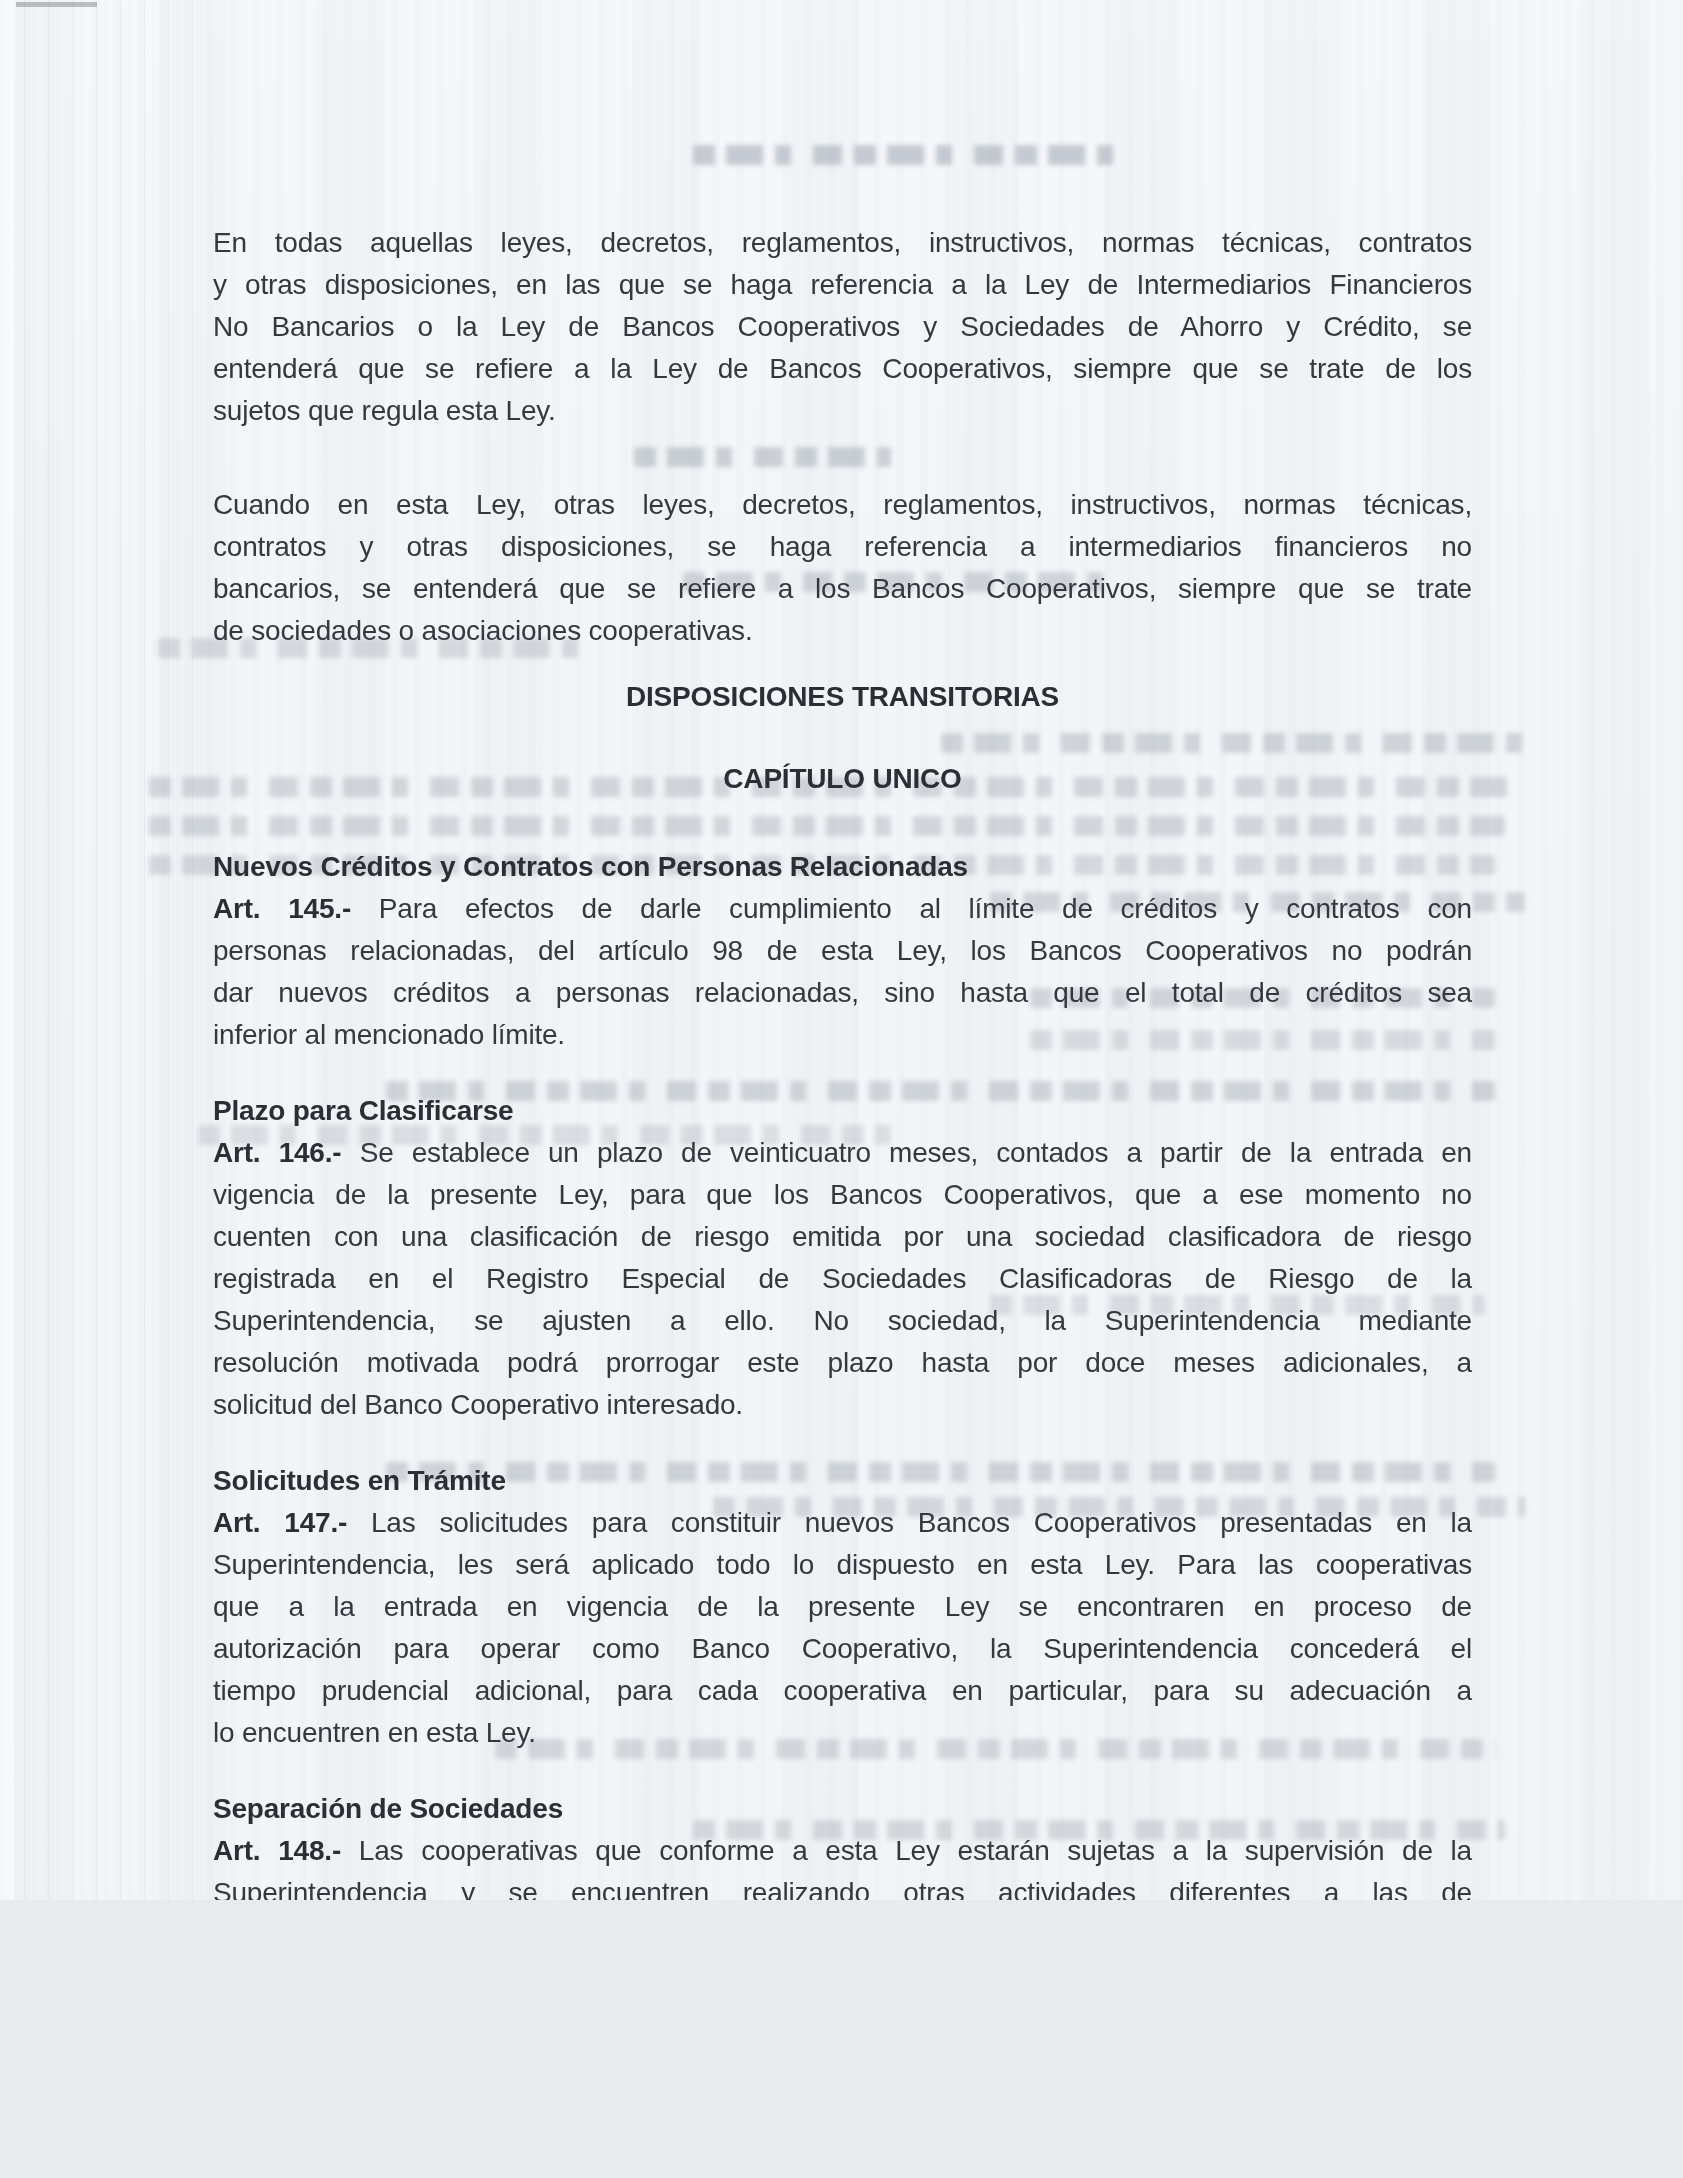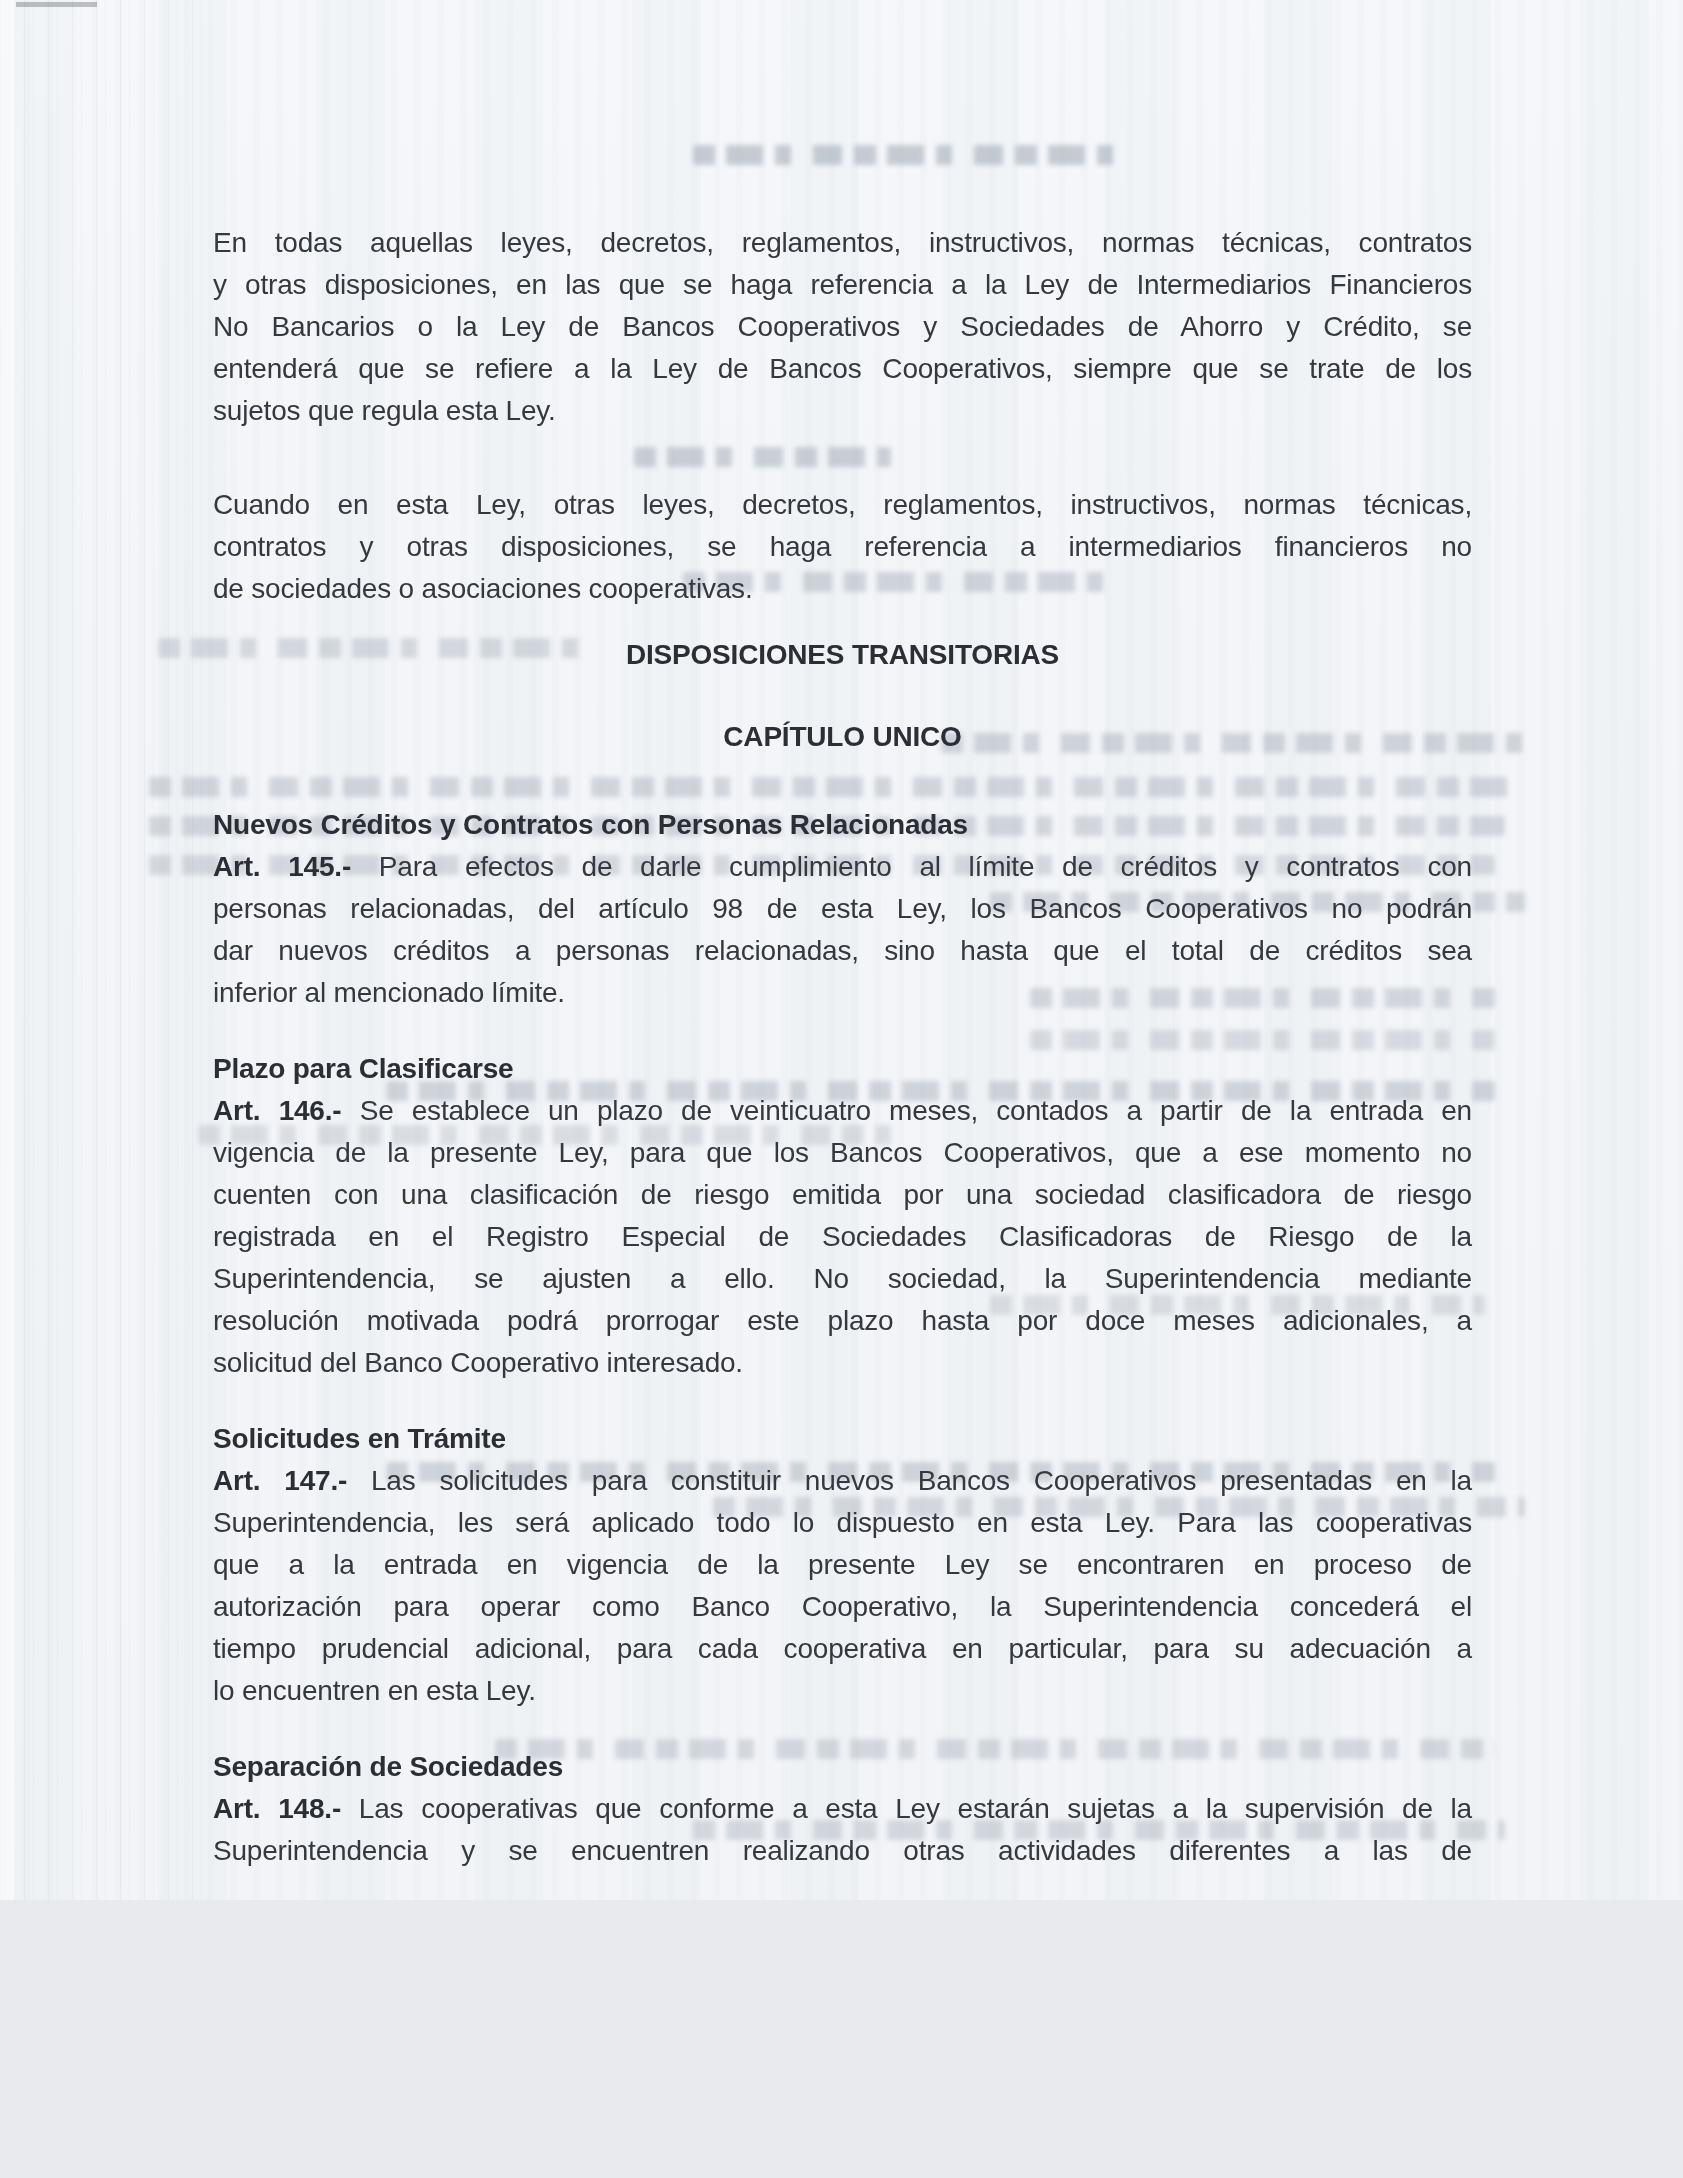--- a/index.html
+++ b/index.html
@@ -116,20 +116,21 @@
       <div class="block p">
         <div class="line just">En todas aquellas leyes, decretos, reglamentos, instructivos, normas técnicas, contratos</div>
         <div class="line just">y otras disposiciones, en las que se haga referencia a la Ley de Intermediarios Financieros</div>
         <div class="line just">No Bancarios o la Ley de Bancos Cooperativos y Sociedades de Ahorro y Crédito, se</div>
         <div class="line just">entenderá que se refiere a la Ley de Bancos Cooperativos, siempre que se trate de los</div>
         <div class="line">sujetos que regula esta Ley.</div>
       </div>
       <div class="block p">
         <div class="line just">Cuando en esta Ley, otras leyes, decretos, reglamentos, instructivos, normas técnicas,</div>
         <div class="line just">contratos y otras disposiciones, se haga referencia a intermediarios financieros no</div>
+        <div class="line just">bancarios, se entenderá que se refiere a los Bancos Cooperativos, siempre que se trate</div>
         <div class="line">de sociedades o asociaciones cooperativas.</div>
       </div>
       <div class="block center">
         <div class="hline">DISPOSICIONES TRANSITORIAS</div>
       </div>
       <div class="block center">
         <div class="hline">CAPÍTULO UNICO</div>
       </div>
       <div class="block section">
         <div class="sec-title">Nuevos Créditos y Contratos con Personas Relacionadas</div>

